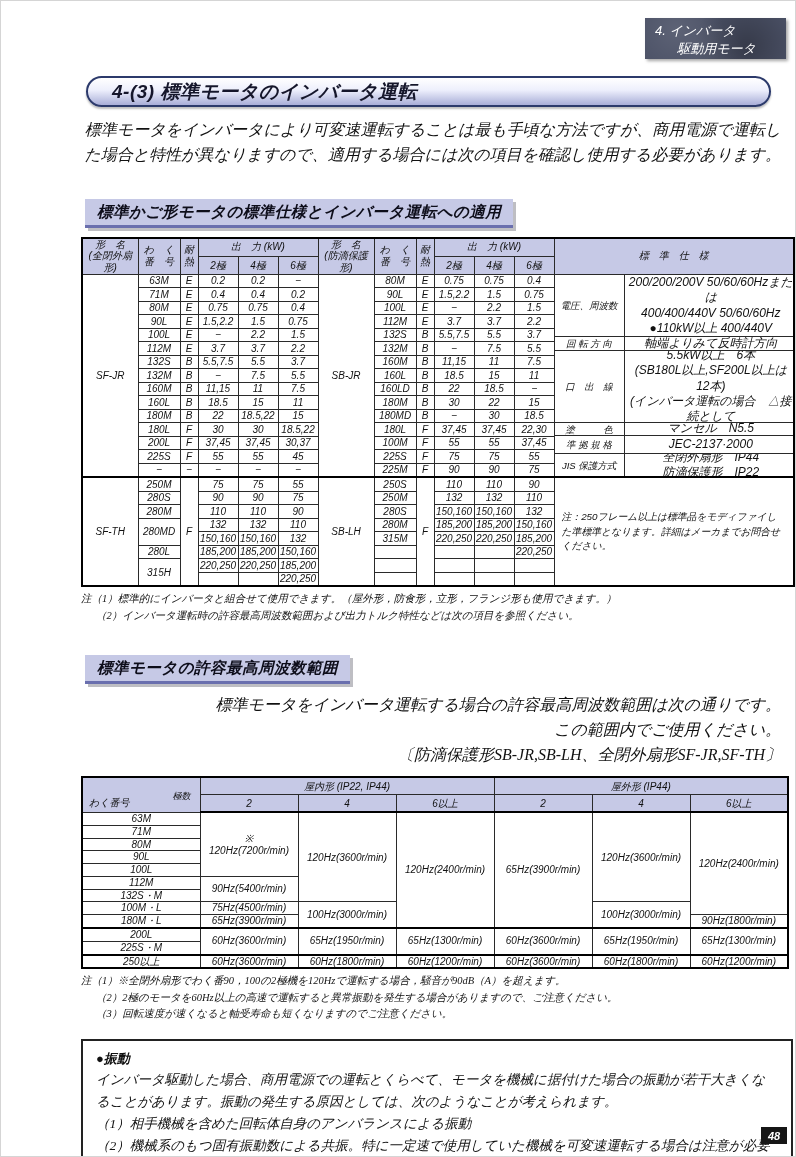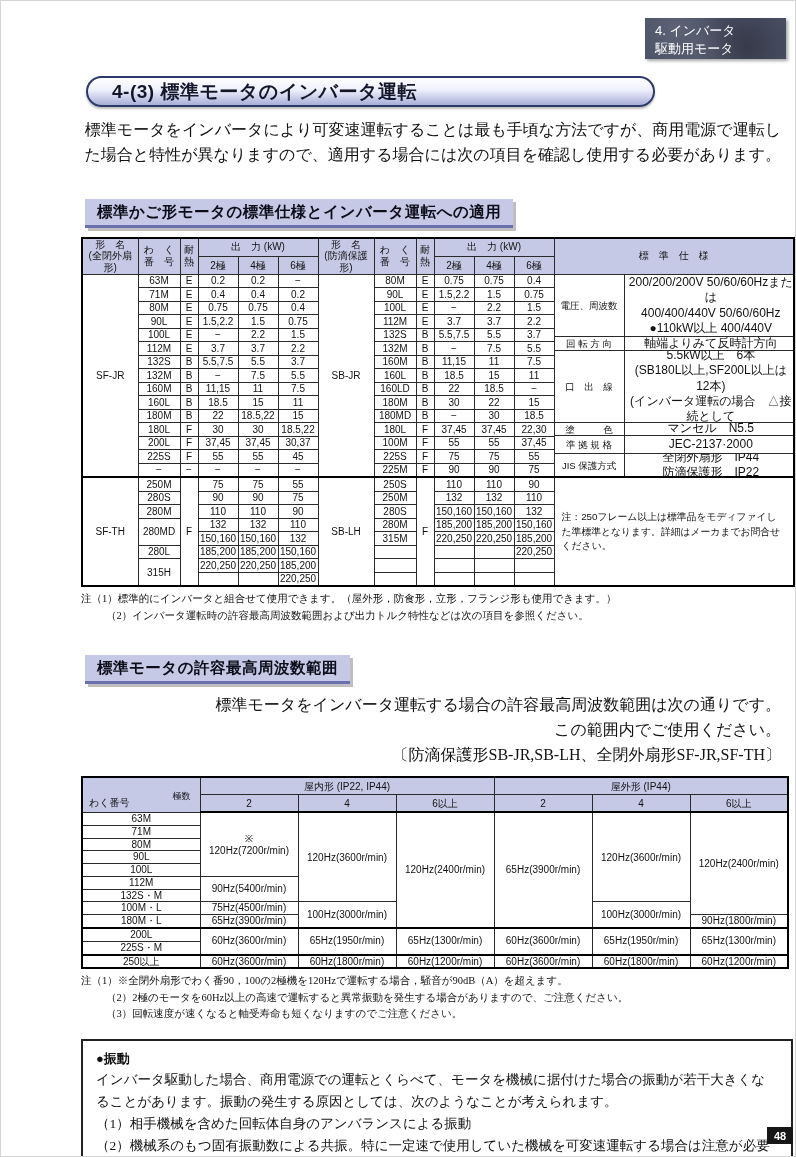--- a/index.html
+++ b/index.html
@@ -1,29 +1,29 @@
 <!DOCTYPE html>
 <html><head>
 <meta charset="utf-8">
 <style>
   html,body{margin:0;padding:0;background:#e8e8e8;}
   .page{width:796px;height:1157px;position:relative;background:#fff;margin:0 auto;
         font-family:"Liberation Sans",sans-serif;color:#111;overflow:hidden;
-        border:1px solid #d5d5d5;box-sizing:border-box;}
+        border:1px solid #d5d5d5;box-sizing:border-box;font-style:italic;}
   
   .corner-tab{position:absolute;top:17px;right:9px;width:141px;height:41px;box-sizing:border-box;
     background:#4b5166;
     background-image:radial-gradient(circle at 22% 28%,rgba(255,255,255,.10),transparent 42%),
                      radial-gradient(circle at 72% 68%,rgba(0,0,0,.28),transparent 50%),
                      radial-gradient(circle at 48% 90%,rgba(255,255,255,.06),transparent 40%);
     color:#fff;font-size:13px;line-height:1.35;padding:4px 8px 0 10px;
     box-shadow:2px 2px 3px rgba(0,0,0,.35);}
-  .corner-tab .l2{text-align:left;}
-  
-  .title-bar{margin:75px 0 0 85px;width:569px;height:31px;box-sizing:border-box;
+  .corner-tab .l2{text-align:center;}
+  
+  .title-bar{margin:75px 0 0 85px;width:685px;height:31px;box-sizing:border-box;
     border:2px solid #2c3a6b;border-radius:16px;
     background:linear-gradient(180deg,#ffffff 0%,#edeffc 45%,#a9aed8 100%);
     display:flex;align-items:center;padding-left:24px;
     font-size:19px;font-weight:bold;color:#15162b;letter-spacing:.5px;
     box-shadow:0 2px 2px rgba(0,0,0,.25);}
   .intro{margin:11px 18px 0 78px;width:702px;font-family:"Liberation Serif",serif;
     font-size:16px;line-height:1.55;text-align:right;}
   .sec-head{display:inline-block;margin:31px 0 0 84px;background:#c6c9e6;
     border-bottom:3px solid #6a6fae;box-shadow:3px 3px 0 rgba(125,125,135,.5);
     padding:3px 12px 2px 12px;font-size:15.5px;font-weight:bold;letter-spacing:.5px;color:#0d0d1a;}
@@ -54,27 +54,27 @@
   .spec-grid>div:nth-last-child(-n+2){border-bottom:none;}
   td.bnote{text-align:left;vertical-align:middle;padding:2px 7px;font-size:9.8px;
     line-height:1.5;white-space:normal;}
   
   th.diag{background:#fff;position:relative;padding:0;
     background-image:linear-gradient(to bottom right,transparent 49.5%,#333 49.5%,#333 50.6%,transparent 50.6%);}
   th.diag .bl{position:absolute;left:6px;bottom:3px;font-size:10px;}
   th.diag .tr{position:absolute;right:9px;top:13px;font-size:9px;}
   
   .tnote{margin:4px 0 0 80px;font-family:"Liberation Serif",serif;font-size:10.5px;line-height:1.55;}
-  .tnote .indent1{margin-left:25px;}
+  .tnote .indent1{margin-left:15px;}
   
   .info-box{margin:17px 0 0 80px;width:712px;box-sizing:border-box;border:2px solid #222;
     padding:7px 13px 12px 13px;font-family:"Liberation Serif",serif;font-size:13.5px;line-height:1.62;}
   .bullet-head{font-family:"Liberation Sans",sans-serif;font-weight:bold;font-size:13px;}
   .hang{padding-left:1em;text-indent:-1em;}
-  .page-num{position:absolute;right:2px;bottom:12px;background:#161616;color:#fff;
+  .page-num{position:absolute;right:8px;bottom:12px;background:#161616;color:#fff;
     min-width:22px;height:17px;display:flex;align-items:center;justify-content:center;
     font-size:11px;font-weight:bold;padding:0 2px;}
 </style>
 </head>
 <body>
 
 <div class="page">
 
   <div class="corner-tab">
     <div class="l1">4. インバータ</div>

